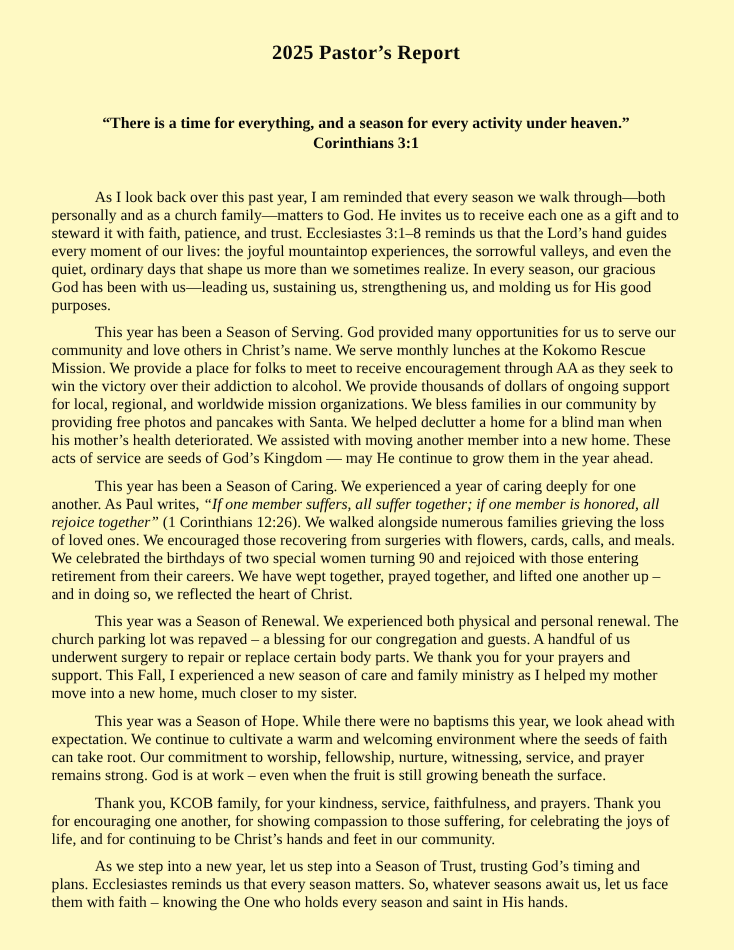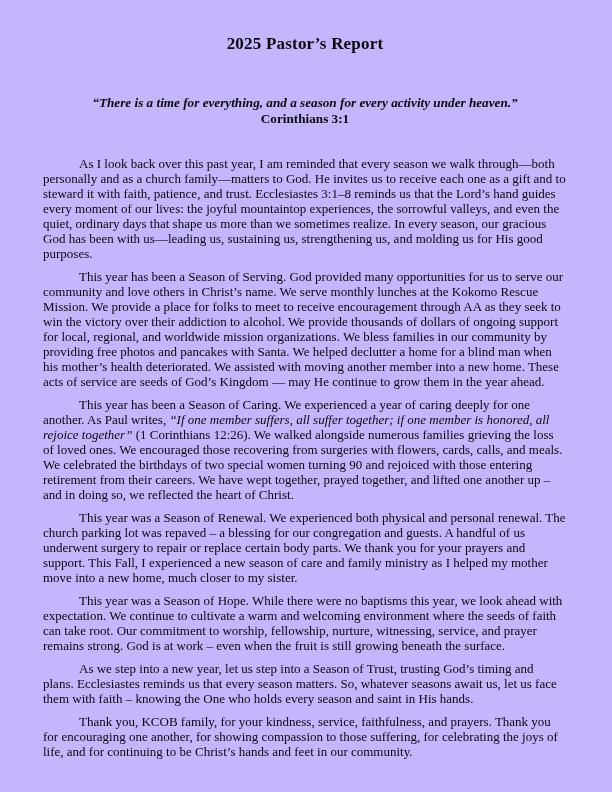--- a/index.html
+++ b/index.html
@@ -4,21 +4,21 @@
 <style>
   html, body {
     margin: 0;
     padding: 0;
     background: #ffffff;
   }
   .page {
     position: relative;
     width: 612px;
     height: 792px;
-    background: #c4b5fd;
+    background: #fef9c3;
     color: #0a0a0a;
     font-family: "Liberation Serif", "DejaVu Serif", serif;
     box-sizing: border-box;
     padding: 33px 45px 0 43px;
     overflow: hidden;
   }
   .doc-title {
     font-size: 17px;
     font-weight: bold;
     text-align: center;
@@ -27,21 +27,20 @@
     letter-spacing: 0.2px;
   }
   .epigraph {
     margin-top: 40px;
     text-align: center;
     font-weight: bold;
     font-size: 13.2px;
     line-height: 15.5px;
   }
   .epigraph-quote {
-    font-style: italic;
   }
   .body-text {
     margin-top: 30px;
   }
   p.para {
     font-size: 13px;
     line-height: 15px;
     text-indent: 36px;
     margin: 0 0 8px 0;
     text-align: left;
@@ -67,18 +66,18 @@
     <p class="para"><span>As I look back over this past year, I am reminded that every season we walk through—both personally and as a church family—matters to God. He invites us to receive each one as a gift and to steward it with faith, patience, and trust. Ecclesiastes 3:1–8 reminds us that the Lord’s hand guides every moment of our lives: the joyful mountaintop experiences, the sorrowful valleys, and even the quiet, ordinary days that shape us more than we sometimes realize. In every season, our gracious God has been with us—leading us, sustaining us, strengthening us, and molding us for His good purposes.</span></p>
 
     <p class="para"><span>This year has been a Season of Serving. God provided many opportunities for us to serve our community and love others in Christ’s name. We serve monthly lunches at the Kokomo Rescue Mission. We provide a place for folks to meet to receive encouragement through AA as they seek to win the victory over their addiction to alcohol. We provide thousands of dollars of ongoing support for local, regional, and worldwide mission organizations. We bless families in our community by providing free photos and pancakes with Santa. We helped declutter a home for a blind man when his mother’s health deteriorated. We assisted with moving another member into a new home. These acts of service are seeds of God’s Kingdom — may He continue to grow them in the year ahead.</span></p>
 
     <p class="para"><span>This year has been a Season of Caring. We experienced a year of caring deeply for one another. As Paul writes, </span><span class="italic">“If one member suffers, all suffer together; if one member is honored, all rejoice together”</span><span> (1 Corinthians 12:26). We walked alongside numerous families grieving the loss of loved ones. We encouraged those recovering from surgeries with flowers, cards, calls, and meals. We celebrated the birthdays of two special women turning 90 and rejoiced with those entering retirement from their careers. We have wept together, prayed together, and lifted one another up – and in doing so, we reflected the heart of Christ.</span></p>
 
     <p class="para"><span>This year was a Season of Renewal. We experienced both physical and personal renewal. The church parking lot was repaved – a blessing for our congregation and guests. A handful of us underwent surgery to repair or replace certain body parts. We thank you for your prayers and support. This Fall, I experienced a new season of care and family ministry as I helped my mother move into a new home, much closer to my sister.</span></p>
 
     <p class="para"><span>This year was a Season of Hope. While there were no baptisms this year, we look ahead with expectation. We continue to cultivate a warm and welcoming environment where the seeds of faith can take root. Our commitment to worship, fellowship, nurture, witnessing, service, and prayer remains strong. God is at work – even when the fruit is still growing beneath the surface.</span></p>
 
+    <p class="para"><span>Thank you, KCOB family, for your kindness, service, faithfulness, and prayers. Thank you for encouraging one another, for showing compassion to those suffering, for celebrating the joys of life, and for continuing to be Christ’s hands and feet in our community.</span></p>
+
     <p class="para"><span>As we step into a new year, let us step into a Season of Trust, trusting God’s timing and plans. Ecclesiastes reminds us that every season matters. So, whatever seasons await us, let us face them with faith – knowing the One who holds every season and saint in His hands.</span></p>
-
-    <p class="para"><span>Thank you, KCOB family, for your kindness, service, faithfulness, and prayers. Thank you for encouraging one another, for showing compassion to those suffering, for celebrating the joys of life, and for continuing to be Christ’s hands and feet in our community.</span></p>
 
   </div>
 </div>
 
 </body></html>

